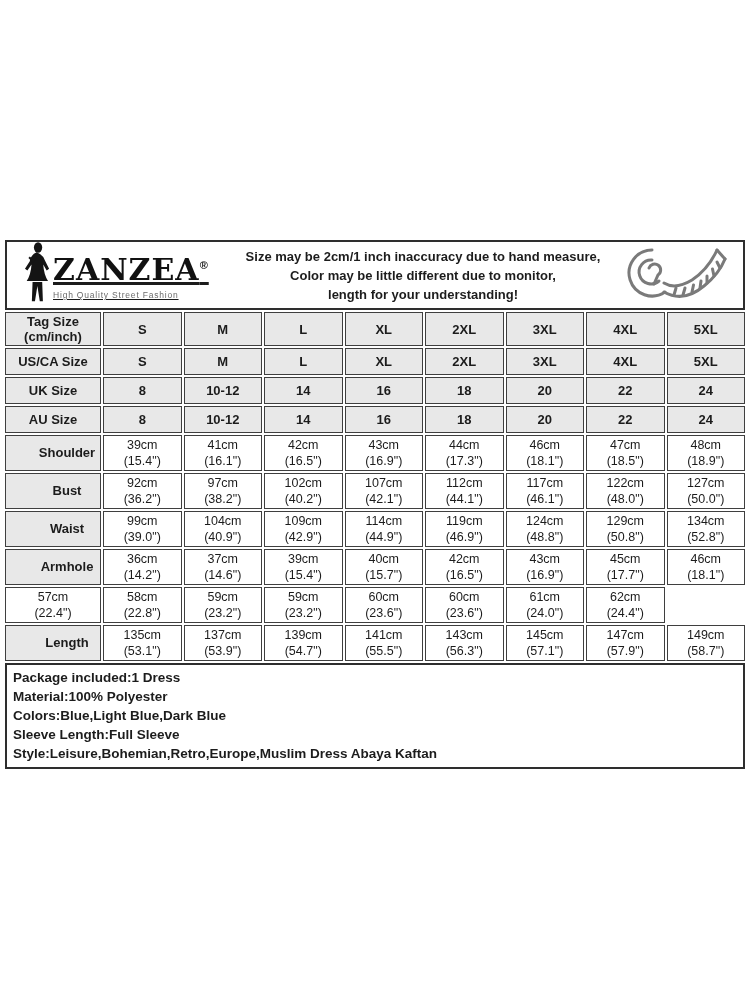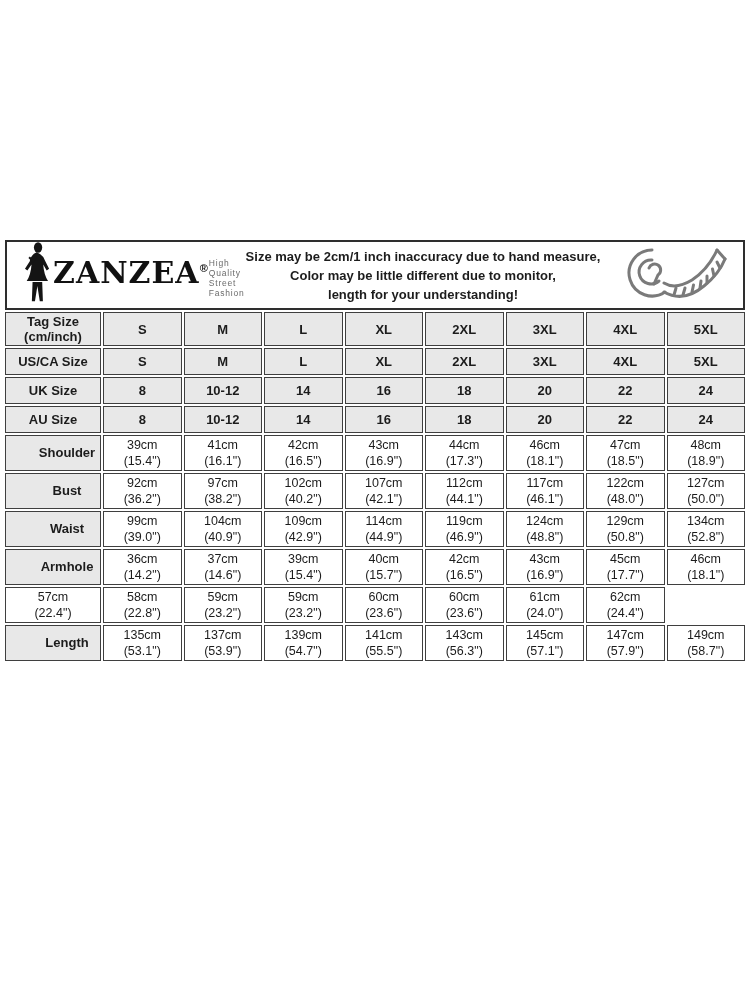--- a/index.html
+++ b/index.html
@@ -10,21 +10,21 @@
   }
   .content { position:absolute; left:5px; top:240px; width:740px; }
 
   
   .header-box {
     border:2px solid #2e2e2e; height:66px;
     display:flex; align-items:center; background:#fff;
   }
   .logo { display:flex; align-items:center; padding-left:14px; width:212px; flex:0 0 auto; }
   .logo-figure { flex:0 0 auto; margin-right:2px; }
-  .logo-textcol { display:flex; flex-direction:row; align-items:flex-start; }
+  .logo-textcol { display:flex; flex-direction:column; align-items:flex-start;text-decoration:underline; }
   .brand {
     font-family:"DejaVu Serif", serif; font-weight:bold; font-size:30px;
     line-height:30px; letter-spacing:1px; color:#111;
   }
   .brand sup { font-size:11px; font-family:"Liberation Sans",sans-serif; vertical-align:super; }
   .tagline { font-size:8.5px; color:#6b6b6b; letter-spacing:0.8px; margin-top:5px; }
   .disclaimer {
     flex:1; text-align:center; font-weight:bold; font-size:13px; line-height:19px;
     padding:0 4px;
   }
@@ -437,15 +437,22 @@
             <div>147cm</div>
             <div>(57.9")</div>
           </div>
           <div class="cell measure">
             <div>149cm</div>
             <div>(58.7")</div>
           </div>
         </div>
       </div>
 
+    <div class="footer-box">
+        <div>Package included:1 Dress</div>
+        <div>Material:100% Polyester</div>
+        <div>Colors:Blue,Light Blue,Dark Blue</div>
+        <div>Sleeve Length:Full Sleeve</div>
+        <div>Style:Leisure,Bohemian,Retro,Europe,Muslim Dress Abaya Kaftan</div>
+      </div>
 
   </div>
 </div>
 
 </body></html>

